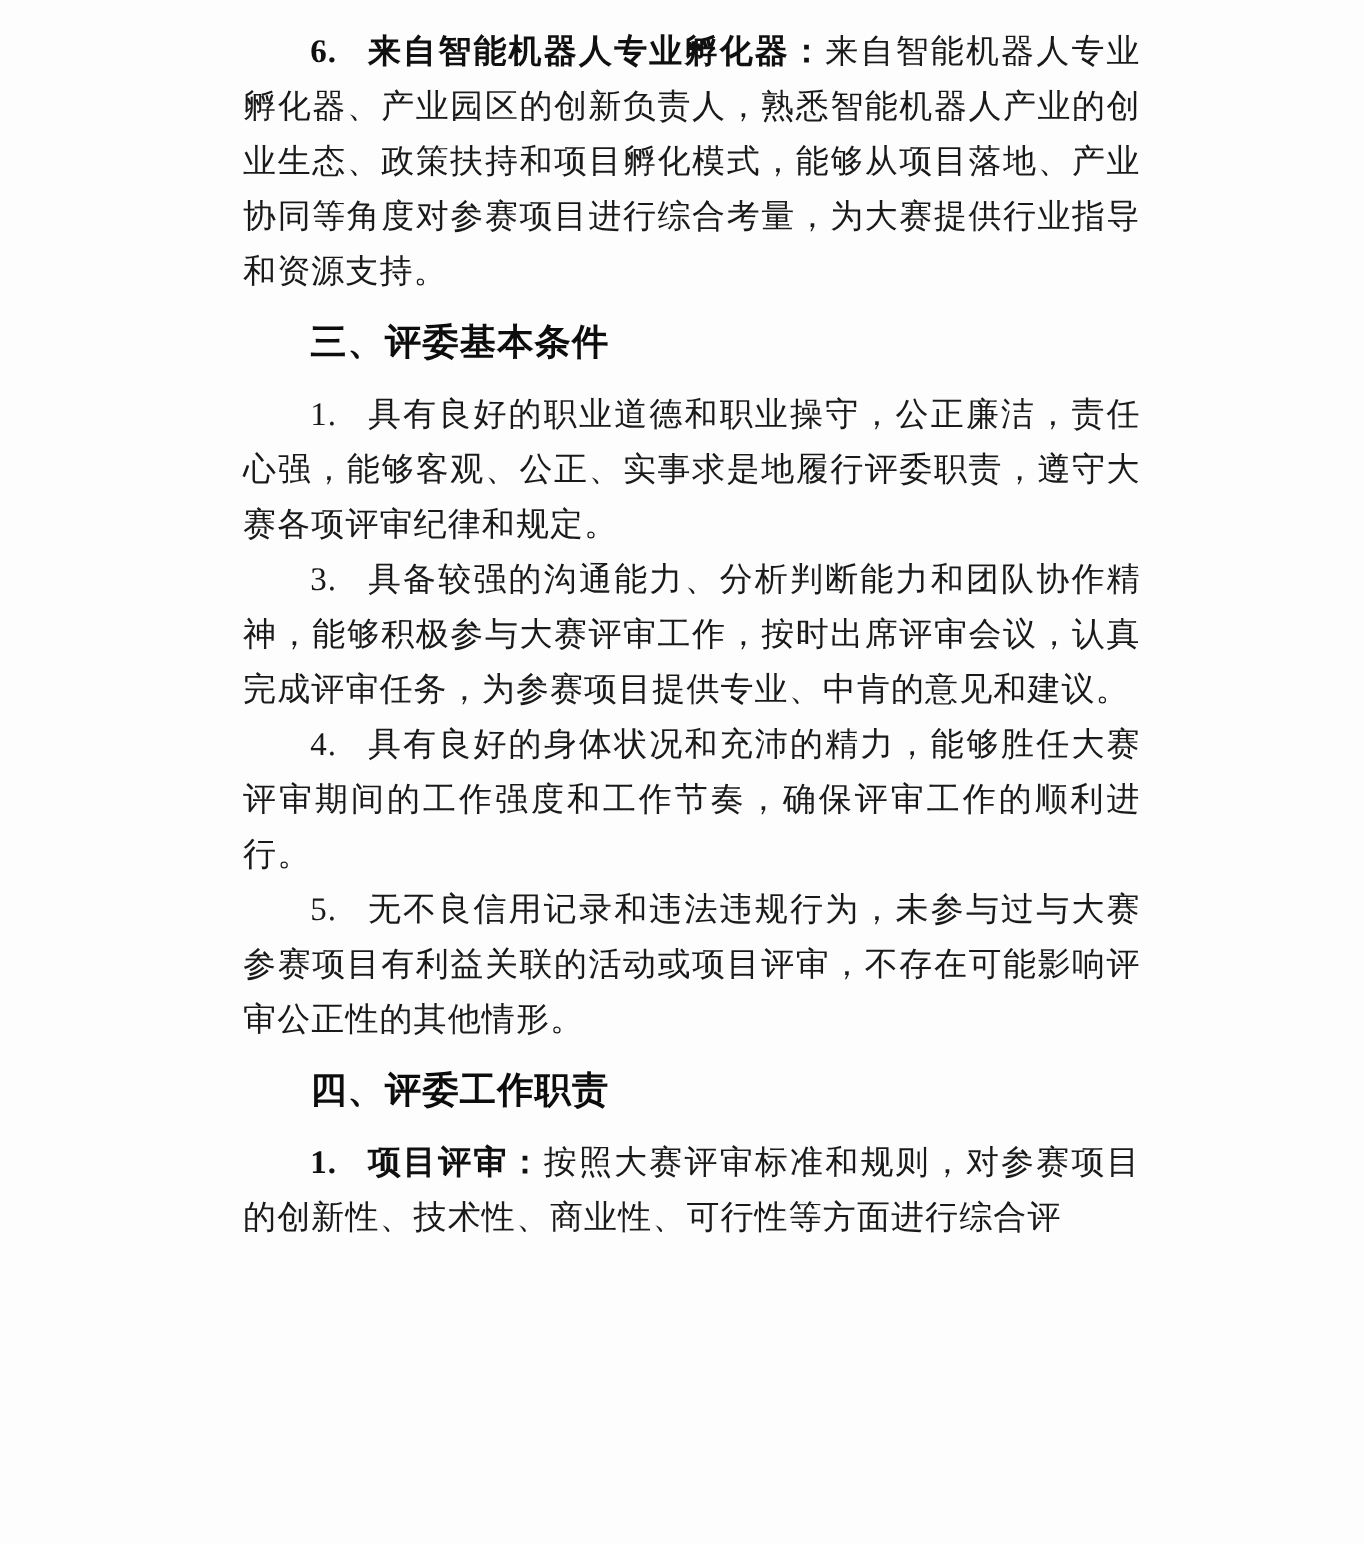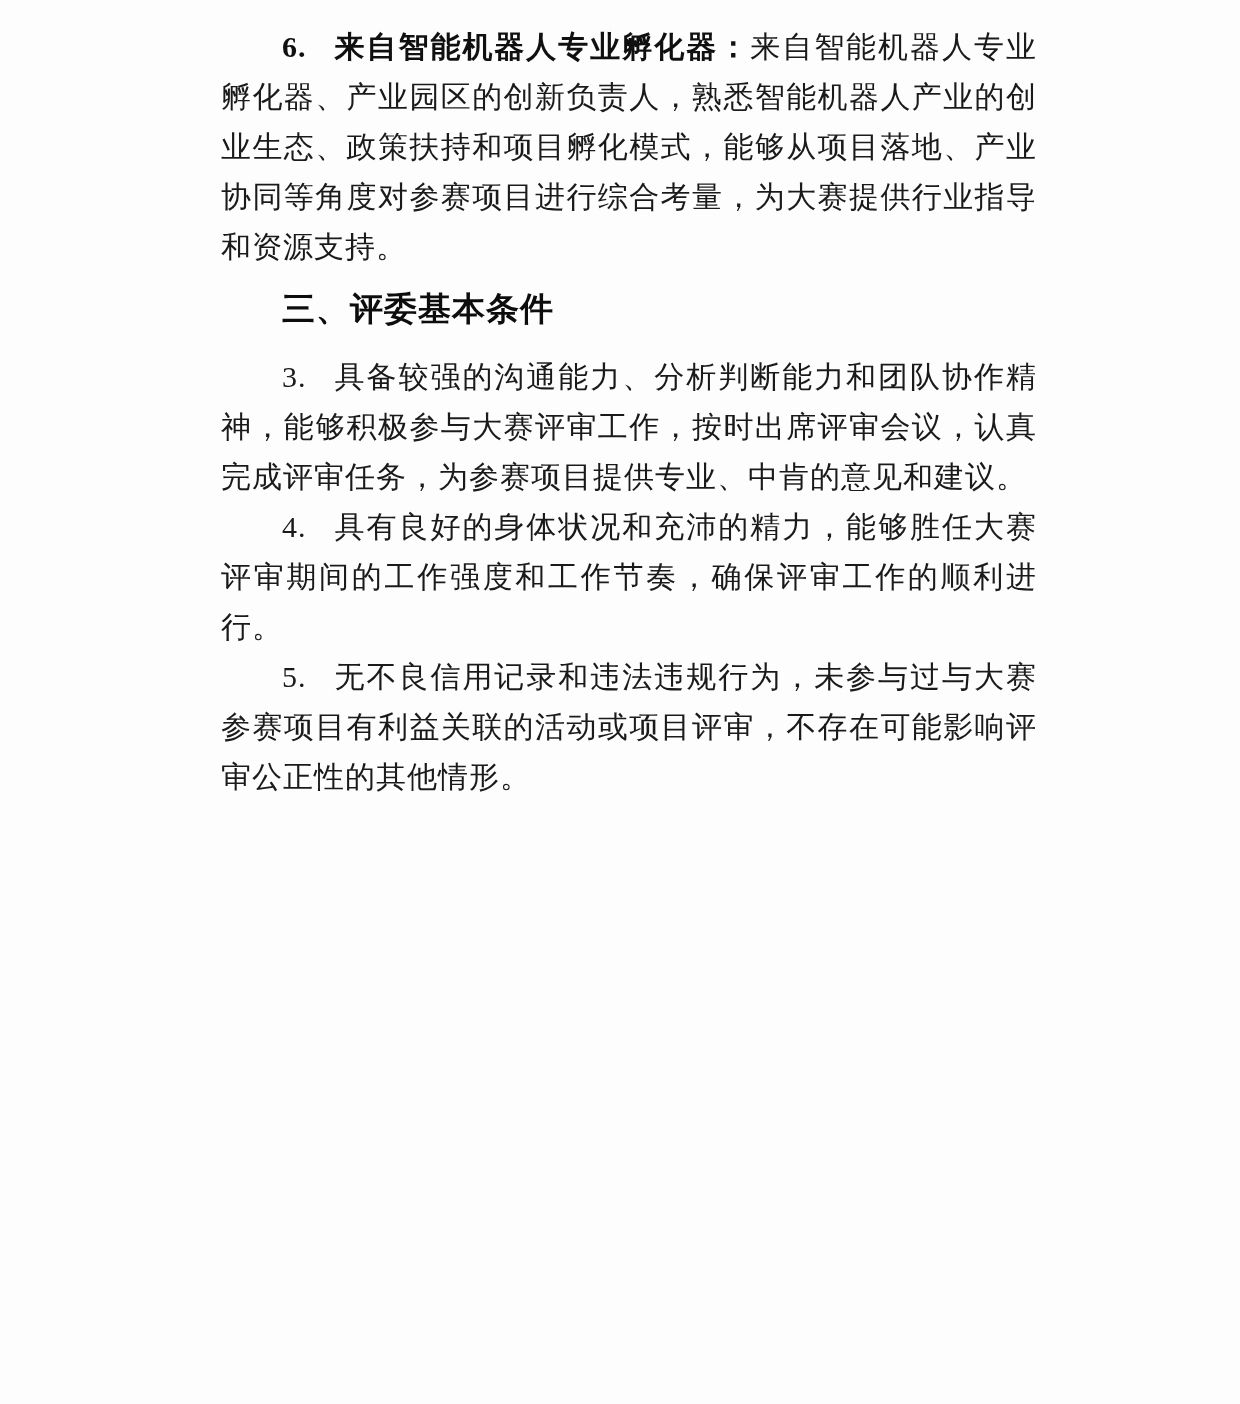--- a/index.html
+++ b/index.html
@@ -36,43 +36,46 @@
   }
   .num {
     margin-right: 27px;
   }
   .bold {
     font-weight: 700;
     color: #101010;
   }
   .heading {
     margin: 15px 0 15px 0;
-    font-family: Liberation Mono, monospace;
+    font-family: Liberation Serif, serif;
     font-weight: 700;
     font-size: 33px;
     line-height: 50px;
     letter-spacing: 1px;
     color: #0d0d0d;
     text-indent: 61px;
   }
 </style>
 </head>
 <body>
 
 <div class="page">
   <div class="content">
 
     <p class="para"><span class="num bold">6.</span><span class="bold">来自智能机器人专业孵化器：</span><span>来自智能机器人专业孵化器、产业园区的创新负责人，熟悉智能机器人产业的创业生态、政策扶持和项目孵化模式，能够从项目落地、产业协同等角度对参赛项目进行综合考量，为大赛提供行业指导和资源支持。</span></p>
 
     <h2 class="heading">三、评委基本条件</h2>
 
+    <p class="para"><span class="num">1.</span><span>具有良好的职业道德和职业操守，公正廉洁，责任心强，能够客观、公正、实事求是地履行评委职责，遵守大赛各项评审纪律和规定。</span></p>
 
 
     <p class="para"><span class="num">3.</span><span>具备较强的沟通能力、分析判断能力和团队协作精神，能够积极参与大赛评审工作，按时出席评审会议，认真完成评审任务，为参赛项目提供专业、中肯的意见和建议。</span></p>
 
     <p class="para"><span class="num">4.</span><span>具有良好的身体状况和充沛的精力，能够胜任大赛评审期间的工作强度和工作节奏，确保评审工作的顺利进行。</span></p>
 
     <p class="para"><span class="num">5.</span><span>无不良信用记录和违法违规行为，未参与过与大赛参赛项目有利益关联的活动或项目评审，不存在可能影响评审公正性的其他情形。</span></p>
 
+    <h2 class="heading">四、评委工作职责</h2>
 
+    <p class="para"><span class="num bold">1.</span><span class="bold">项目评审：</span><span>按照大赛评审标准和规则，对参赛项目的创新性、技术性、商业性、可行性等方面进行综合评</span></p>
 
   </div>
 </div>
 
 </body></html>

